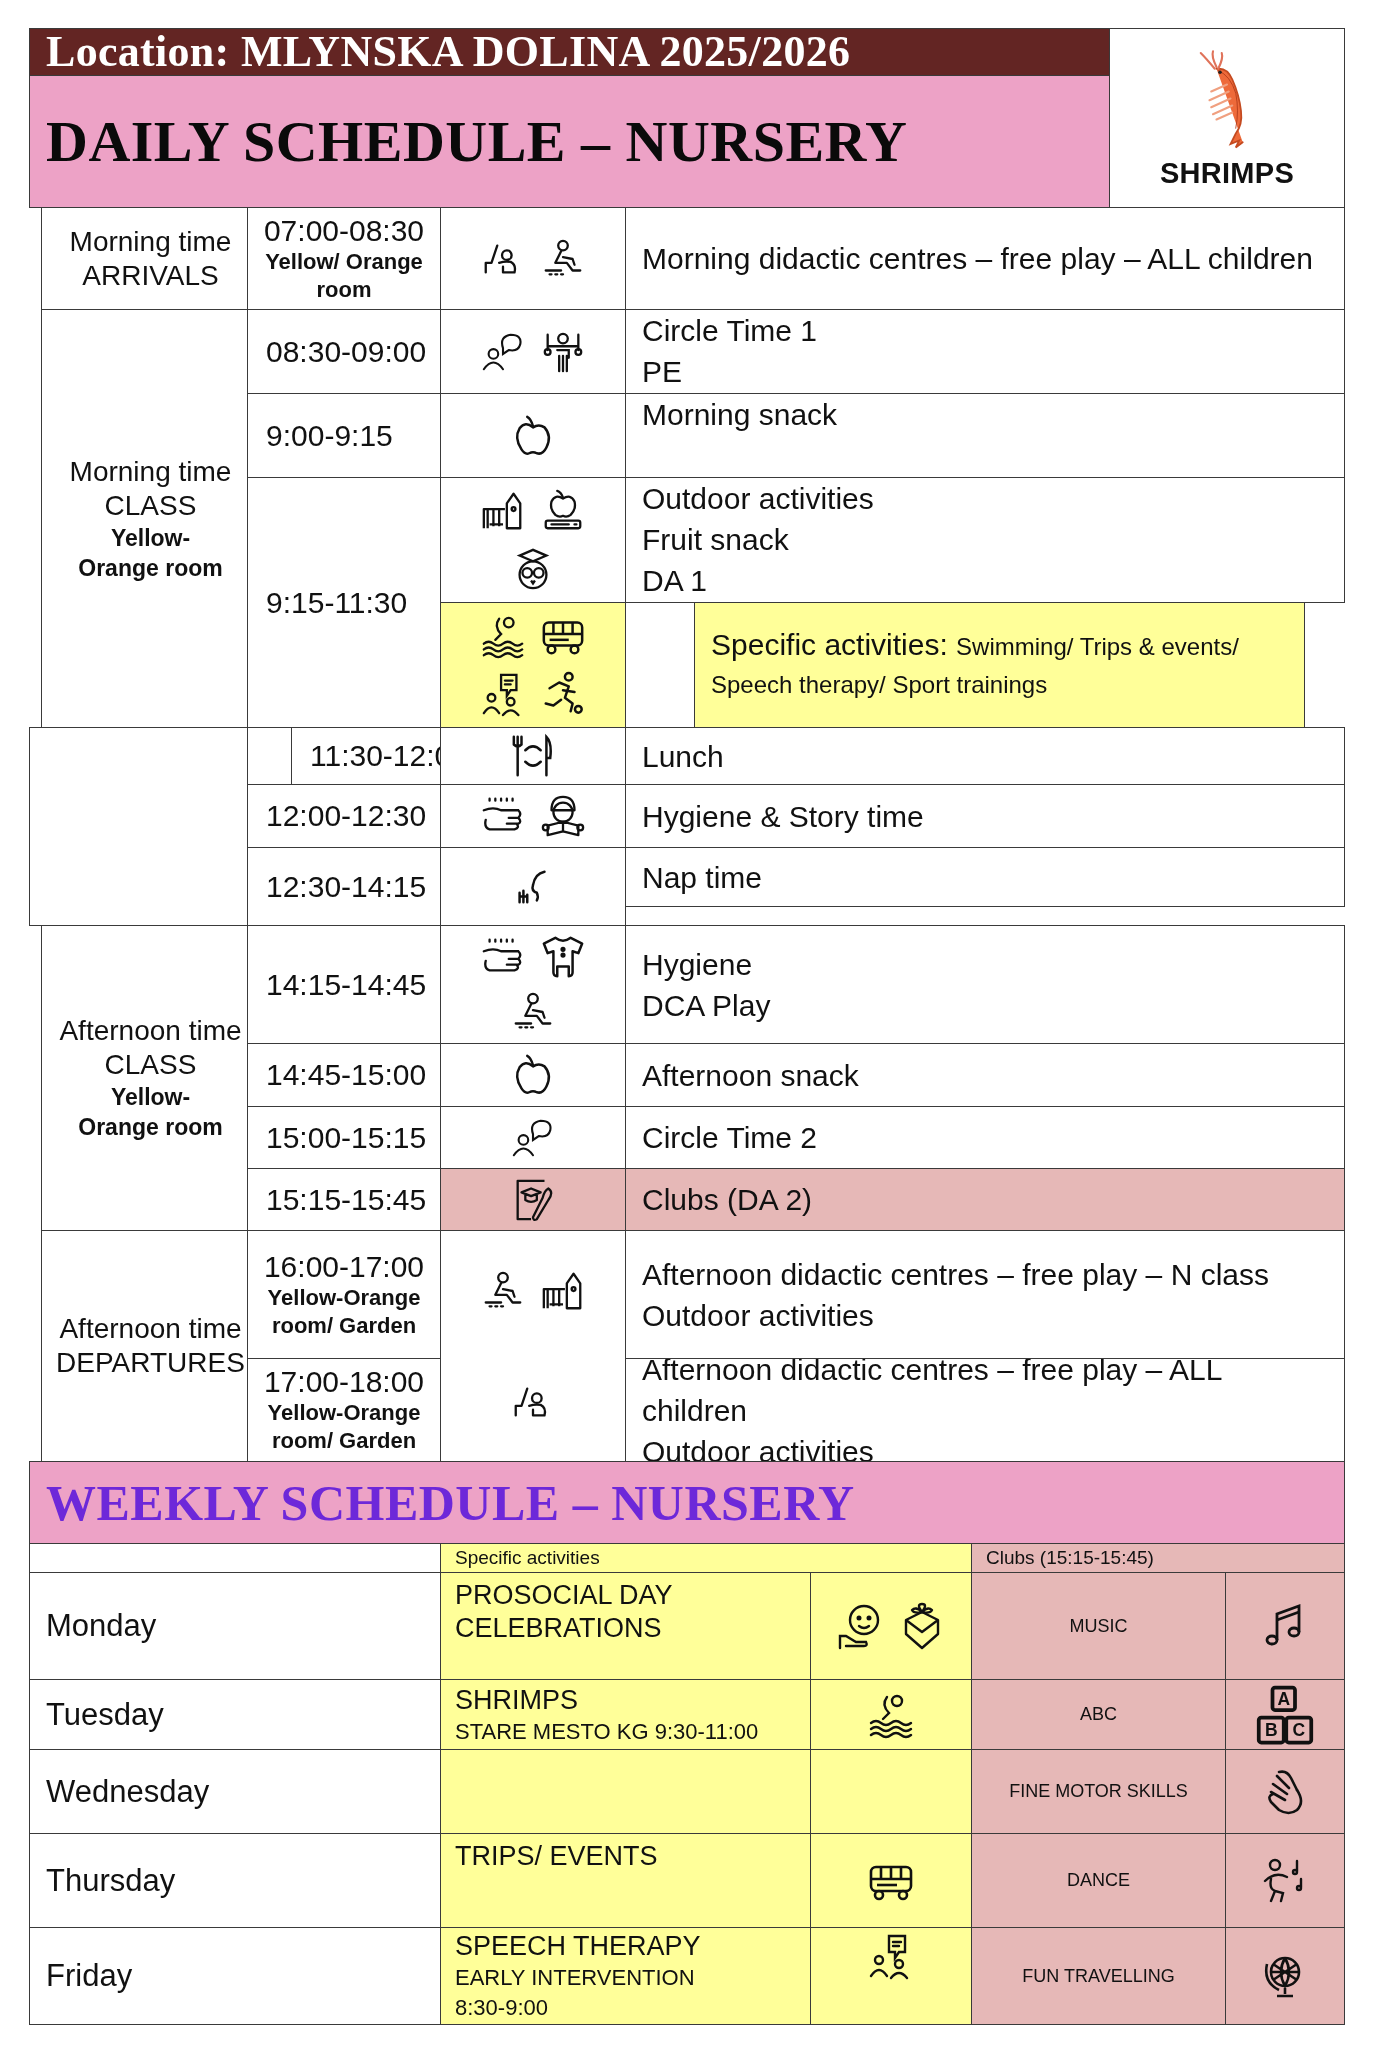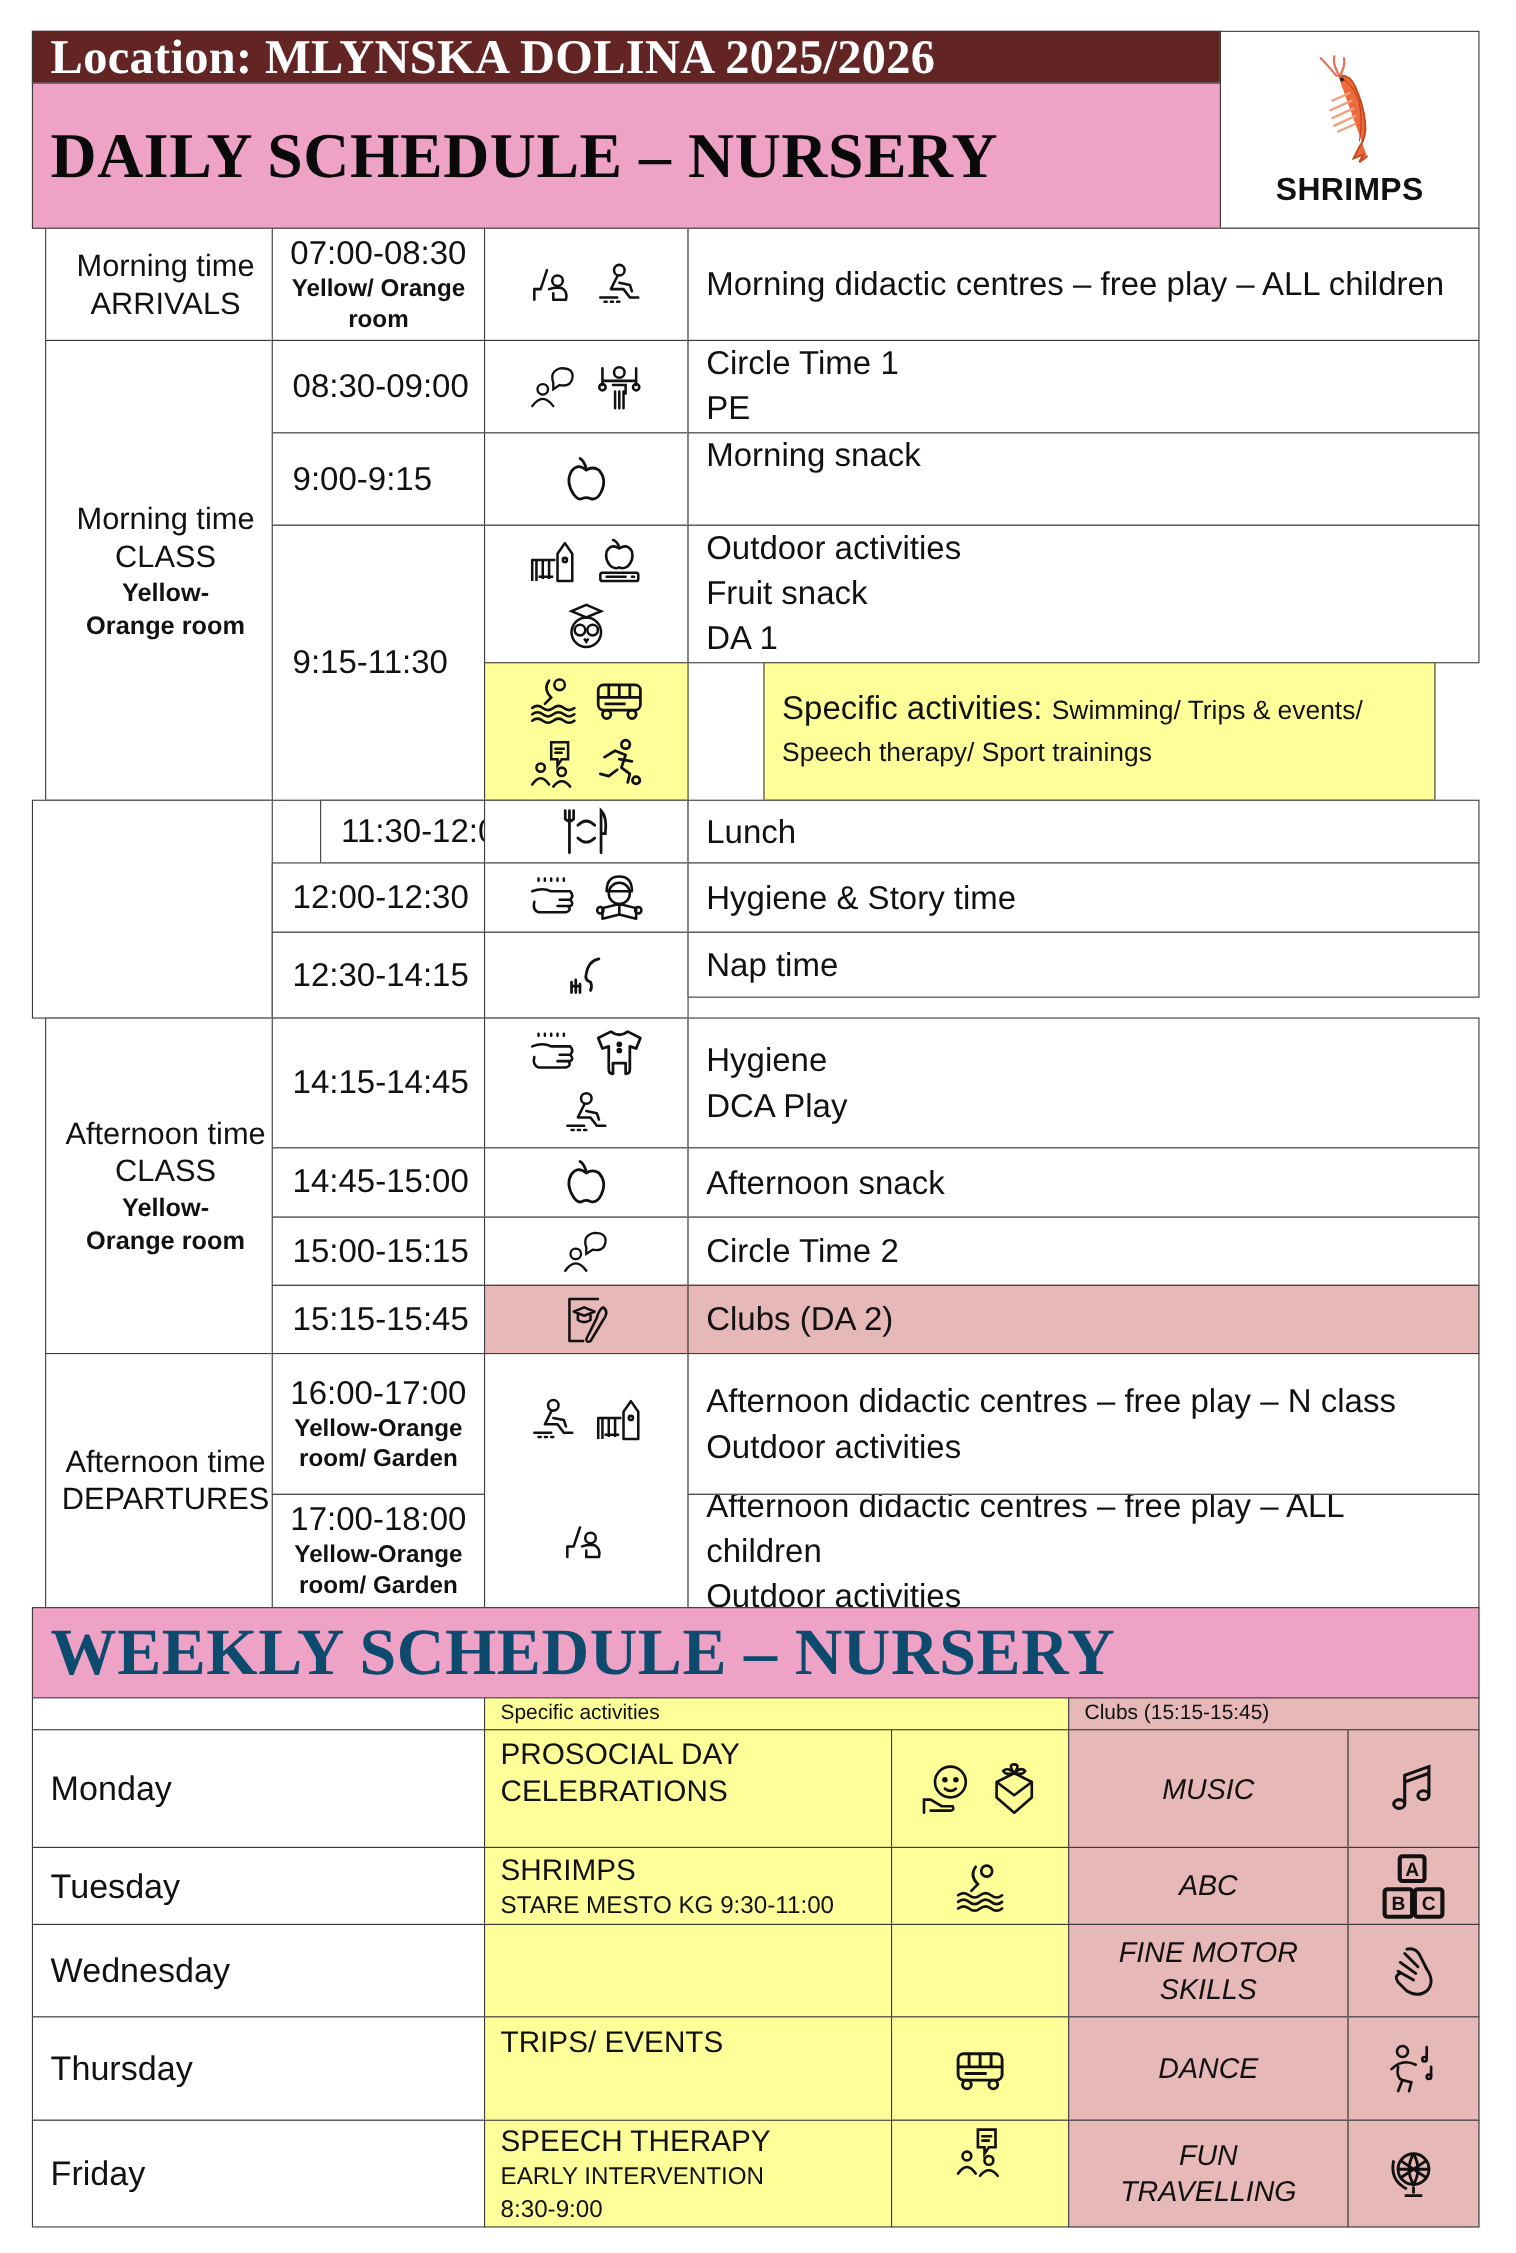--- a/index.html
+++ b/index.html
@@ -9,36 +9,36 @@
   .pink { background: #eda2c6; }
   .dark { background: #632523; }
   .yellow { background: #ffff99; }
   .rose { background: #e6b8b7; }
   .center { display: flex; flex-direction: column; align-items: center; justify-content: center; text-align: center; }
   .vcenter { display: flex; flex-direction: column; justify-content: center; }
   .top { display: flex; flex-direction: column; justify-content: flex-start; }
   .serif-title { font-family: "Liberation Serif", "DejaVu Serif", serif; font-weight: bold; }
   .loc { color: #fff; font-size: 44px; line-height: 46px; padding-left: 16px; letter-spacing: 0.3px; }
   .daily-title { font-size: 58px; padding-left: 16px; color: #0a0a0a; letter-spacing: 0.5px; }
-  .weekly-title { font-size: 60px; padding-left: 16px; color: #0c4a6e; letter-spacing: 0.5px; }
+  .weekly-title { font-size: 50px; padding-left: 16px; color: #6d28d9; letter-spacing: 0.5px; }
   .group { font-size: 28px; line-height: 34px; margin-left: 12px; }
   .group .sub { font-weight: bold; font-size: 23px; line-height: 30px; }
   .time { font-size: 30px; line-height: 34px; padding-left: 18px; }
   .time.c { padding-left: 0; }
   .time .sub { font-weight: bold; font-size: 22px; line-height: 28px; }
   .desc { font-size: 30px; line-height: 41px; padding-left: 16px; padding-right: 10px; }
   .desc .small { font-size: 24px; }
   .icons { display: flex; flex-wrap: wrap; align-items: center; justify-content: center; gap: 4px 14px; padding: 4px; }
   .icons svg { width: 46px; height: 46px; }
   .shrimp-label { font-weight: bold; font-size: 29px; letter-spacing: 0.3px; }
   .subhead { font-size: 19px; padding-left: 14px; display: flex; align-items: center; }
   .day { font-size: 31px; padding-left: 16px; display: flex; align-items: center; }
   .act { font-size: 27px; line-height: 33px; padding: 6px 14px; }
   .act .small { font-size: 22px; line-height: 30px; }
-  .club { font-size: 26px; line-height: 33px; font-style: italic; }
+  .club { font-size: 18px; line-height: 33px; }
   .wicon svg { width: 48px; height: 48px; }
   .pair { display: flex; gap: 14px; align-items: center; justify-content: center; }
 </style>
 </head>
 <body>
 
 <svg width="0" height="0" style="position:absolute">
   <defs>
     <symbol id="i-teacher" viewBox="0 0 48 48">
         <g fill="none" stroke="#111" stroke-width="2.4" stroke-linecap="round" stroke-linejoin="round">

